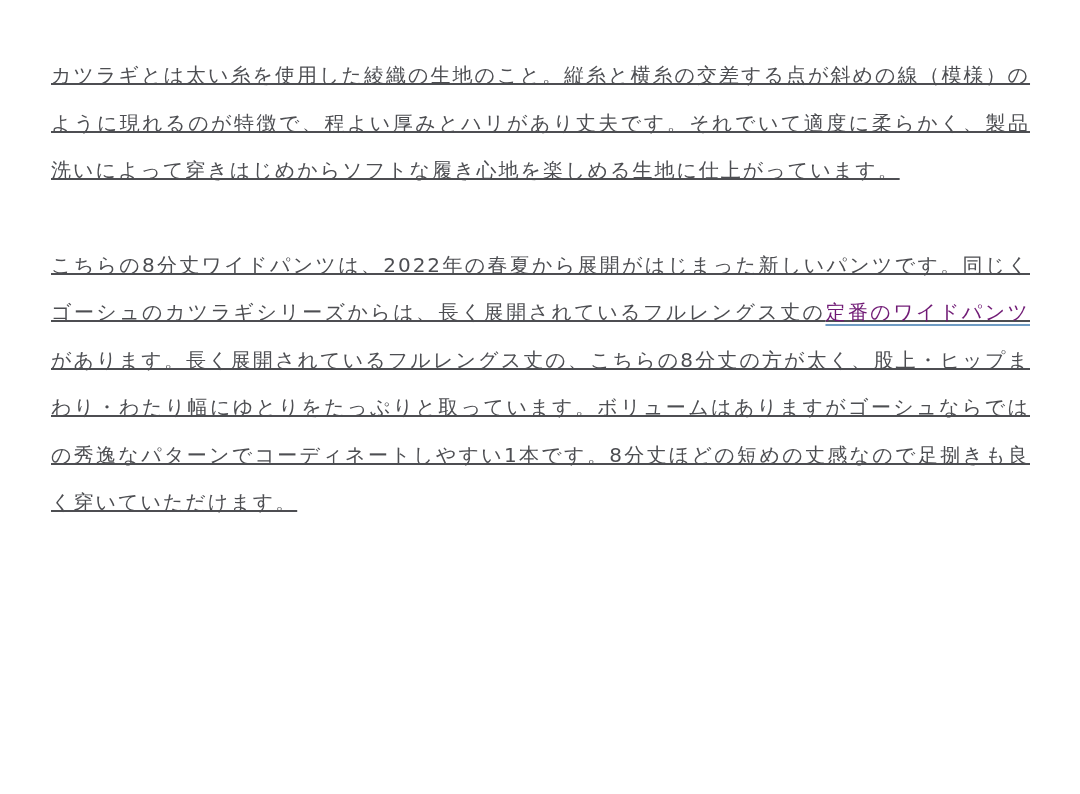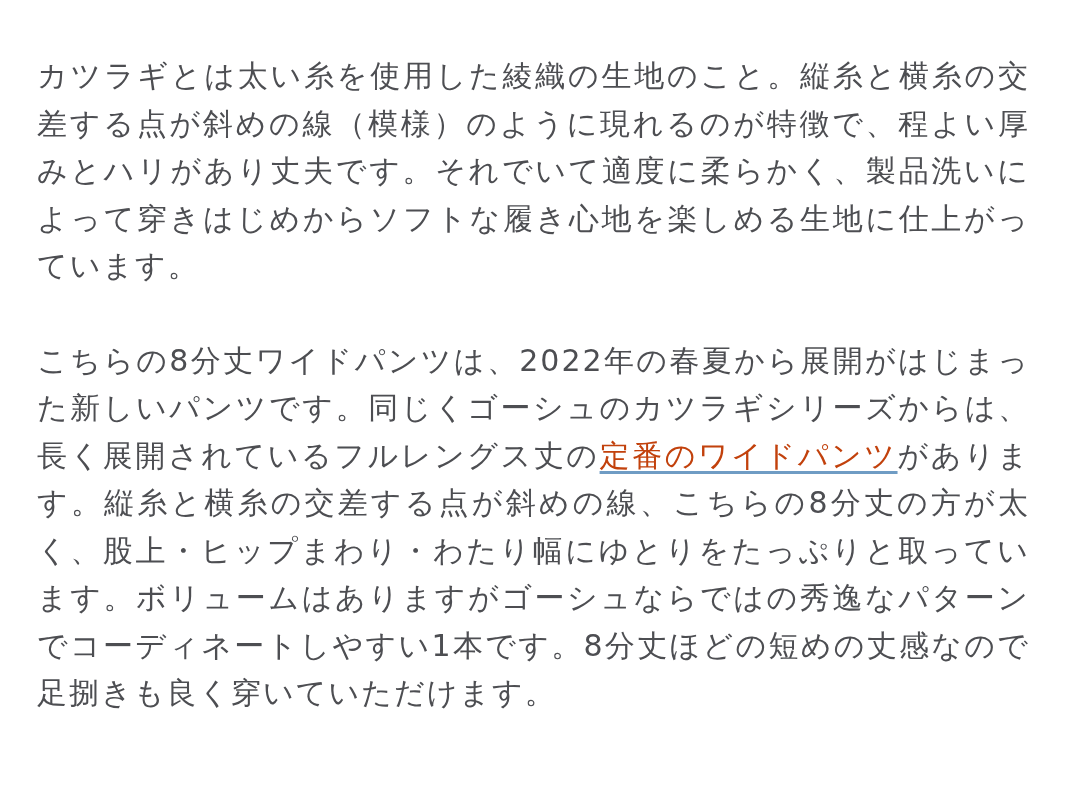--- a/index.html
+++ b/index.html
@@ -9,43 +9,44 @@
     }
     body {
       width: 1080px;
       height: 794px;
       overflow: hidden;
       font-family: "DejaVu Sans", "Liberation Sans", sans-serif;
     }
     .description-page {
       box-sizing: border-box;
       width: 1080px;
-      padding: 52px 50px 0 37px;
+      padding: 52px 50px 0 51px;
       color: #4d4e52;
-      font-size: 30px;
+      font-size: 20px;
       line-height: 47.5px;
       letter-spacing: 2px;
       text-align: justify;
       text-justify: inter-character;
+      text-decoration: underline;
     }
     .description-page p {
       margin: 0 0 47px 0;
     }
     .description-page p:last-child {
       margin-bottom: 0;
     }
     a.inline-link {
-      color: #c2410c;
+      color: #701a75;
       text-decoration: underline;
       text-decoration-color: #6f9cc4;
       text-underline-offset: 5px;
       cursor: pointer;
     }
   </style>
 </head>
 <body>
 
 <div class="description-page">
   <p>カツラギとは太い糸を使用した綾織の生地のこと。縦糸と横糸の交差する点が斜めの線（模様）のように現れるのが特徴で、程よい厚みとハリがあり丈夫です。それでいて適度に柔らかく、製品洗いによって穿きはじめからソフトな履き心地を楽しめる生地に仕上がっています。</p>
 
-  <p><span>こちらの8分丈ワイドパンツは、2022年の春夏から展開がはじまった新しいパンツです。同じくゴーシュのカツラギシリーズからは、長く展開されているフルレングス丈の</span><a class="inline-link" href="#">定番のワイドパンツ</a><span>があります。縦糸と横糸の交差する点が斜めの線、こちらの8分丈の方が太く、股上・ヒップまわり・わたり幅にゆとりをたっぷりと取っています。ボリュームはありますがゴーシュならではの秀逸なパターンでコーディネートしやすい1本です。8分丈ほどの短めの丈感なので足捌きも良く穿いていただけます。</span></p>
+  <p><span>こちらの8分丈ワイドパンツは、2022年の春夏から展開がはじまった新しいパンツです。同じくゴーシュのカツラギシリーズからは、長く展開されているフルレングス丈の</span><a class="inline-link" href="#">定番のワイドパンツ</a><span>があります。長く展開されているフルレングス丈の、こちらの8分丈の方が太く、股上・ヒップまわり・わたり幅にゆとりをたっぷりと取っています。ボリュームはありますがゴーシュならではの秀逸なパターンでコーディネートしやすい1本です。8分丈ほどの短めの丈感なので足捌きも良く穿いていただけます。</span></p>
 
 </div>
 
 </body></html>

